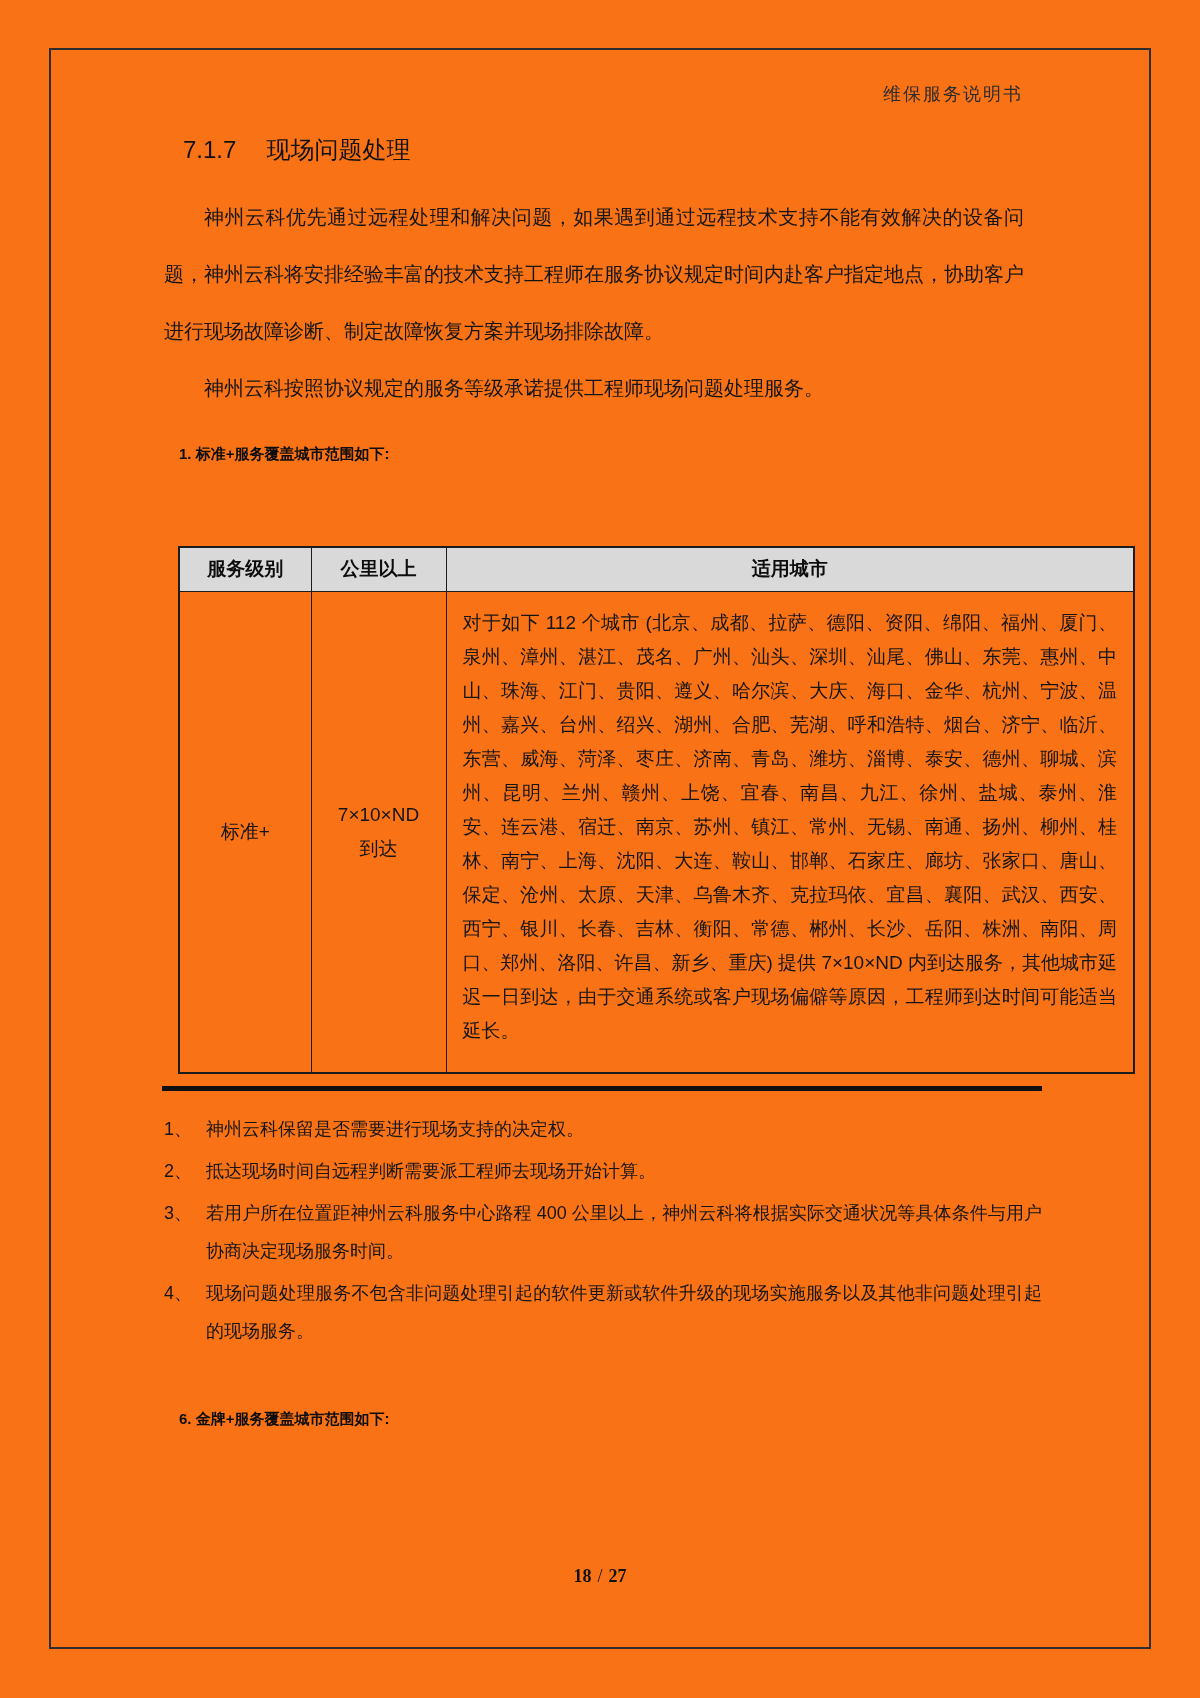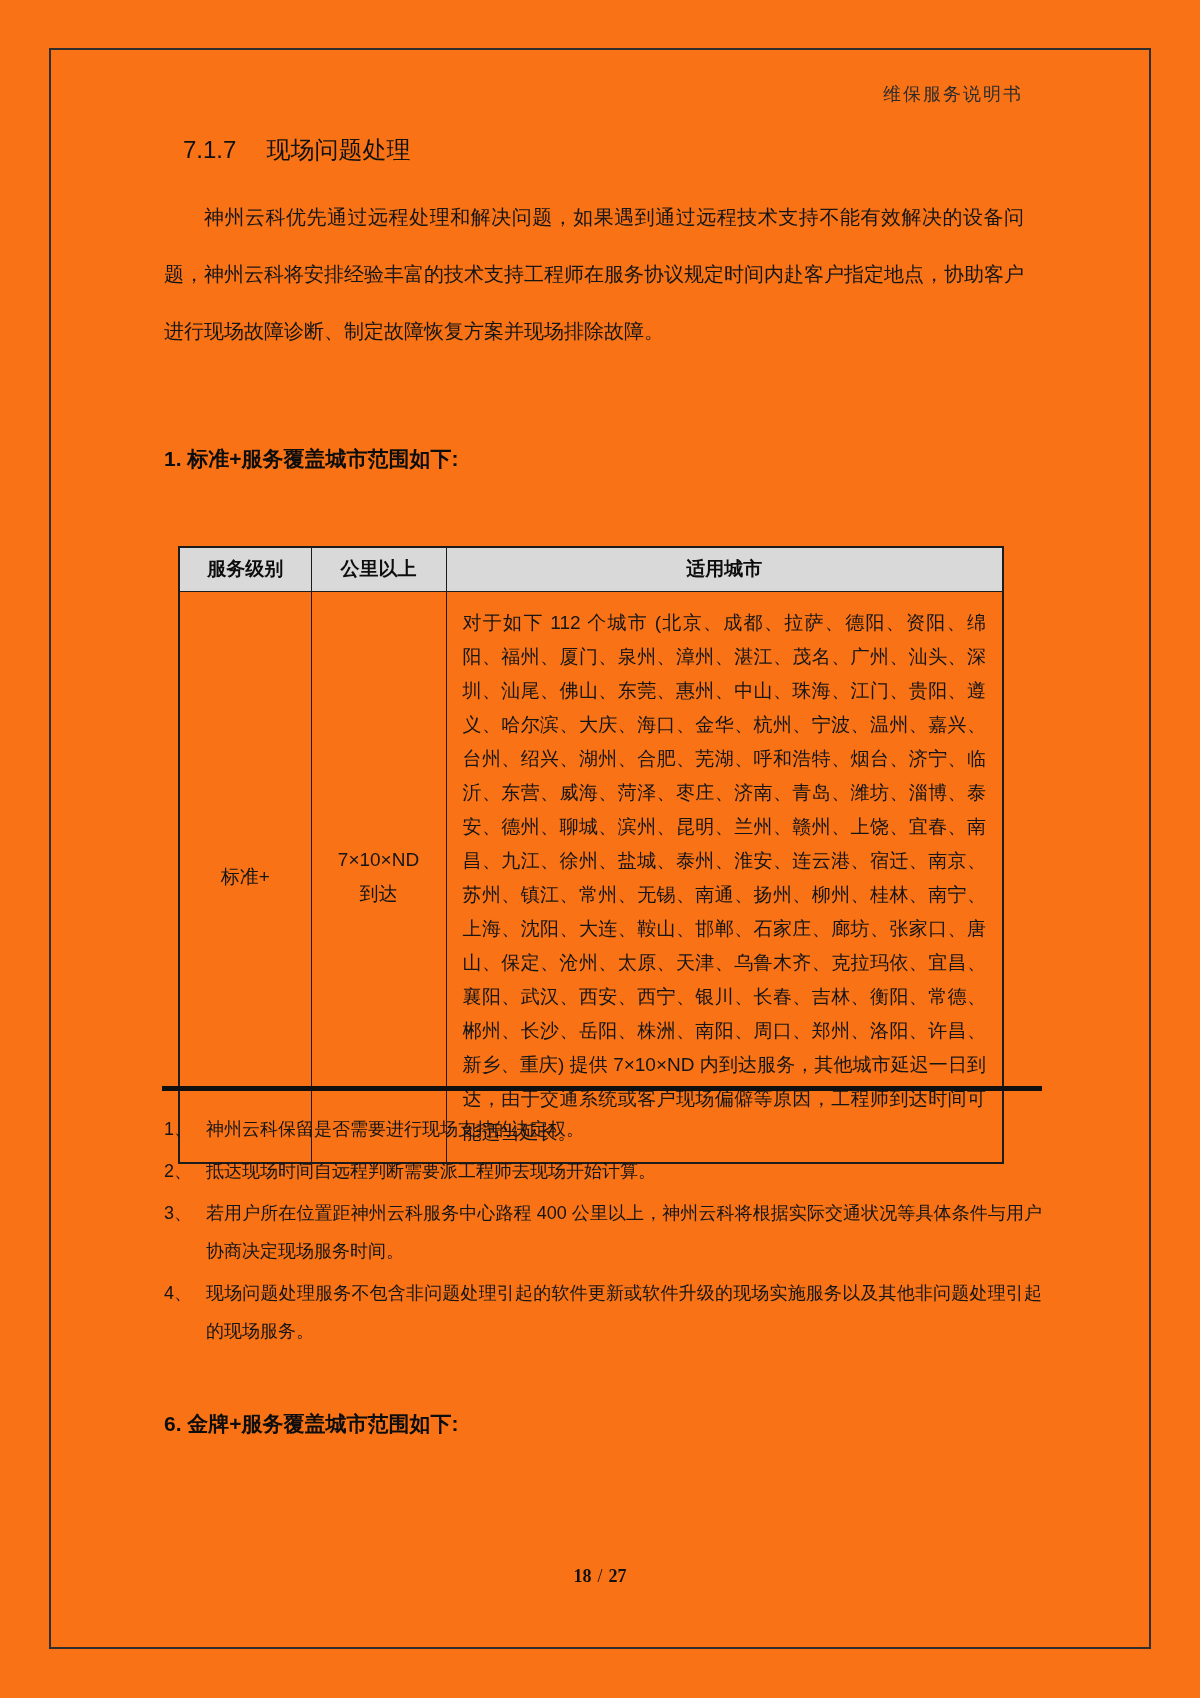--- a/index.html
+++ b/index.html
@@ -24,44 +24,44 @@
   }
   .section-heading .sec-num { margin-right:30px; }
   .body-para {
     position:absolute; left:164px; width:860px;
     font-size:20px; line-height:57px; color:#151515;
     text-align:justify;
   }
   .para-1 { top:189px; text-indent:2em; }
   .para-2 { top:360px; text-indent:2em; }
   .subheading {
-    position:absolute; left:164px;
-    font-size:21px; font-weight:700; color:#0d0d0d;
+    position:absolute; left:179px;
+    font-size:15px; font-weight:700; color:#0d0d0d;
   }
   .subheading-1 { top:445px; }
   .subheading-2 { top:1410px; }
   .service-table {
-    position:absolute; top:546px; left:178px; width:826px;
+    position:absolute; top:546px; left:178px; width:957px;
     border-collapse:collapse; table-layout:fixed;
     border:2px solid #1c1c1c;
   }
   .service-table col.c1 { width:132px; }
   .service-table col.c2 { width:135px; }
   .service-table th {
     background:#d9d9d9; border:1px solid #1c1c1c;
     height:44px; font-size:19px; font-weight:700; text-align:center;
     color:#0d0d0d;
   }
   .service-table td {
     border:1px solid #1c1c1c; vertical-align:middle; font-size:19px;
     color:#151515;
   }
   .cell-center { text-align:center; line-height:34px; }
   .cell-cities {
-    padding:14px 16px 12px 16px; line-height:34px; text-align:justify;
+    padding:14px 16px 24px 16px; line-height:34px; text-align:justify;
   }
   .thick-divider {
     position:absolute; top:1086px; left:162px; width:880px; height:5px;
     background:#101010;
   }
   .notes-block { position:absolute; top:1106px; left:164px; width:878px; }
   .notes-label { font-size:19px; font-weight:700; line-height:38px; color:#0d0d0d; }
   .note-item { display:flex; font-size:18px; line-height:38px; color:#151515; margin-top:4px; }
   .note-num { flex:0 0 42px; }
   .note-text { flex:1; text-align:justify; }
@@ -80,20 +80,21 @@
 
   <div class="border-frame"></div>
 
   <div class="header-right">维保服务说明书</div>
 
   <div class="section-heading">
     <span class="sec-num">7.1.7</span><span>现场问题处理</span>
   </div>
 
   <p class="body-para para-1">神州云科优先通过远程处理和解决问题，如果遇到通过远程技术支持不能有效解决的设备问题，神州云科将安排经验丰富的技术支持工程师在服务协议规定时间内赴客户指定地点，协助客户进行现场故障诊断、制定故障恢复方案并现场排除故障。</p>
+  <p class="body-para para-2">神州云科按照协议规定的服务等级承诺提供工程师现场问题处理服务。</p>
 
   <div class="subheading subheading-1">1. 标准+服务覆盖城市范围如下:</div>
 
   <table class="service-table">
     <colgroup>
         <col class="c1">
         <col class="c2">
         <col class="c3">
       </colgroup>
     <thead>

